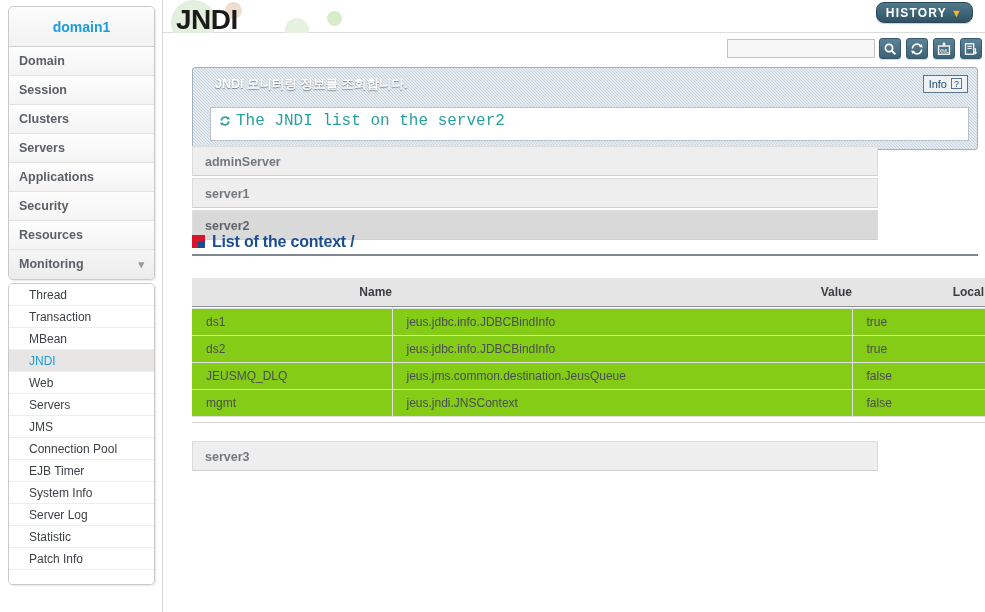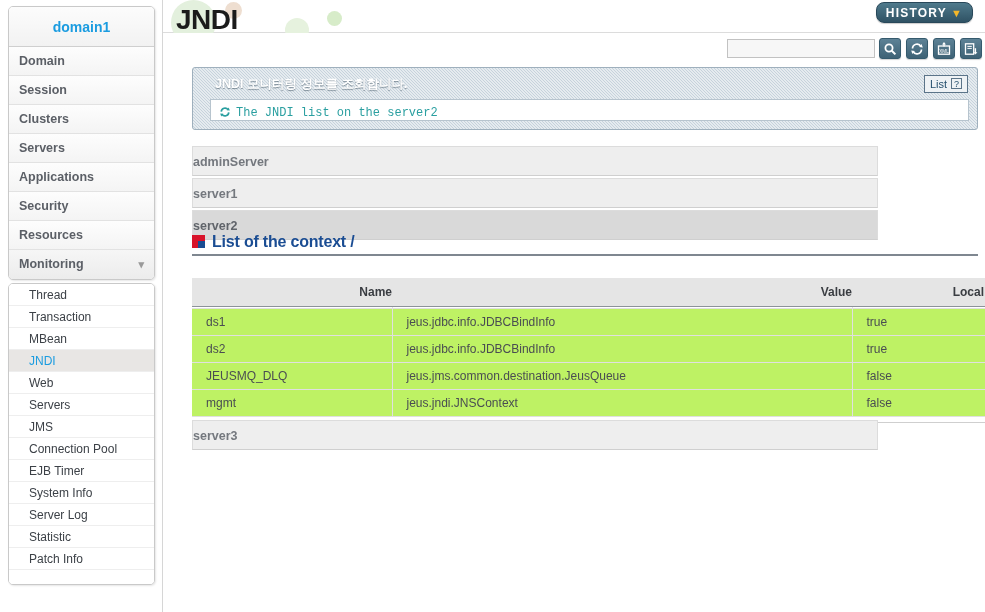--- a/index.html
+++ b/index.html
@@ -231,57 +231,58 @@
     display: inline-block;
     border: 1px solid #5b7489;
     width: 11px; height: 11px;
     line-height: 10px;
     text-align: center;
     font-size: 9px;
     margin-left: 4px;
     vertical-align: 1px;
   }
   #banner-inner {
-    margin-top: 6px;
+    margin-top: 14px;
     background: #ffffff;
     border: 1px solid #b7c4ce;
-    height: 22px;
+    height: 34px;
     line-height: 26px;
     padding-left: 8px;
     font-family: "Liberation Mono", monospace;
-    font-size: 12px;
+    font-size: 16px;
     color: #2a9fa0;
     white-space: nowrap;
   }
   #banner-refresh-icon {
     display: inline-block;
     vertical-align: -2px;
     margin-right: 5px;
   }
 
   
   .srv-row {
     position: absolute;
     left: 29px;
     width: 686px;
     height: 30px;
     line-height: 30px;
+    padding-left: 12px;
     font-size: 12.5px;
     font-weight: bold;
     color: #74787e;
     background: #eeeeee;
     border: 1px solid #dcdcdc;
     border-bottom-color: #cfcfcf;
     cursor: pointer;
   }
   .srv-row.selected { background: #d9d9d9; color: #60646a; }
   #srv-0 { top: 146px; }
   #srv-1 { top: 178px; }
   #srv-2 { top: 210px; }
-  #srv-3 { top: 420px; }
+  #srv-3 { top: 441px; }
 
   
   #section {
     position: absolute;
     left: 29px; top: 228px;
     width: 786px;
   }
   #section-head {
     height: 28px;
     line-height: 28px;
@@ -333,21 +334,21 @@
     border-top: 1px solid #c9cdd1;
     background: #fff;
   }
   #data-table td {
     height: 27px;
     font-size: 12px;
     color: #4a4d52;
     border-bottom: 1px solid #e0e0e0;
     border-right: 1px solid #e0e0e0;
     padding: 0 0 0 14px;
-    background: #bef264;
+    background: #84cc16;
     white-space: nowrap;
     overflow: hidden;
   }
   #data-table td:last-child { border-right: none; }
   #data-table col.c-name  { width: 200px; }
   #data-table col.c-value { width: 460px; }
   #data-table col.c-bind  { width: 180px; }
   #table-bottom-rule {
     position: absolute;
     left: 29px; top: 422px;
@@ -485,21 +486,21 @@
         <line x1="3.4" y1="6.4" x2="7.8" y2="6.4" stroke="#ffffff" stroke-width="1"></line>
         <line x1="11.4" y1="6.2" x2="11.4" y2="11" stroke="#ffffff" stroke-width="1.4"></line>
         <polygon points="11.4,12.6 9.4,10.2 13.4,10.2" fill="#ffffff"></polygon>
       </svg>
     </div>
   </div>
 
   <div id="banner">
     <div id="banner-title">JNDI 모니터링 정보를 조회합니다.</div>
     <div id="help-btn">
-      <span>List</span><span id="help-q">?</span>
+      <span>Info</span><span id="help-q">?</span>
     </div>
     <div id="banner-inner">
       <span id="banner-refresh-icon">
         <svg width="12" height="12" viewBox="0 0 14 14">
           <path d="M2.6 6.6 A4.4 4.4 0 0 1 10.6 4.4" fill="none" stroke="#2a9fa0" stroke-width="2"></path>
           <path d="M11.4 7.4 A4.4 4.4 0 0 1 3.4 9.6" fill="none" stroke="#2a9fa0" stroke-width="2"></path>
           <polygon points="11.4,1.8 12.6,5.2 9,4.9" fill="#2a9fa0"></polygon>
           <polygon points="2.6,12.2 1.4,8.8 5,9.1" fill="#2a9fa0"></polygon>
         </svg>
       </span><span>The JNDI list on the server2</span>

